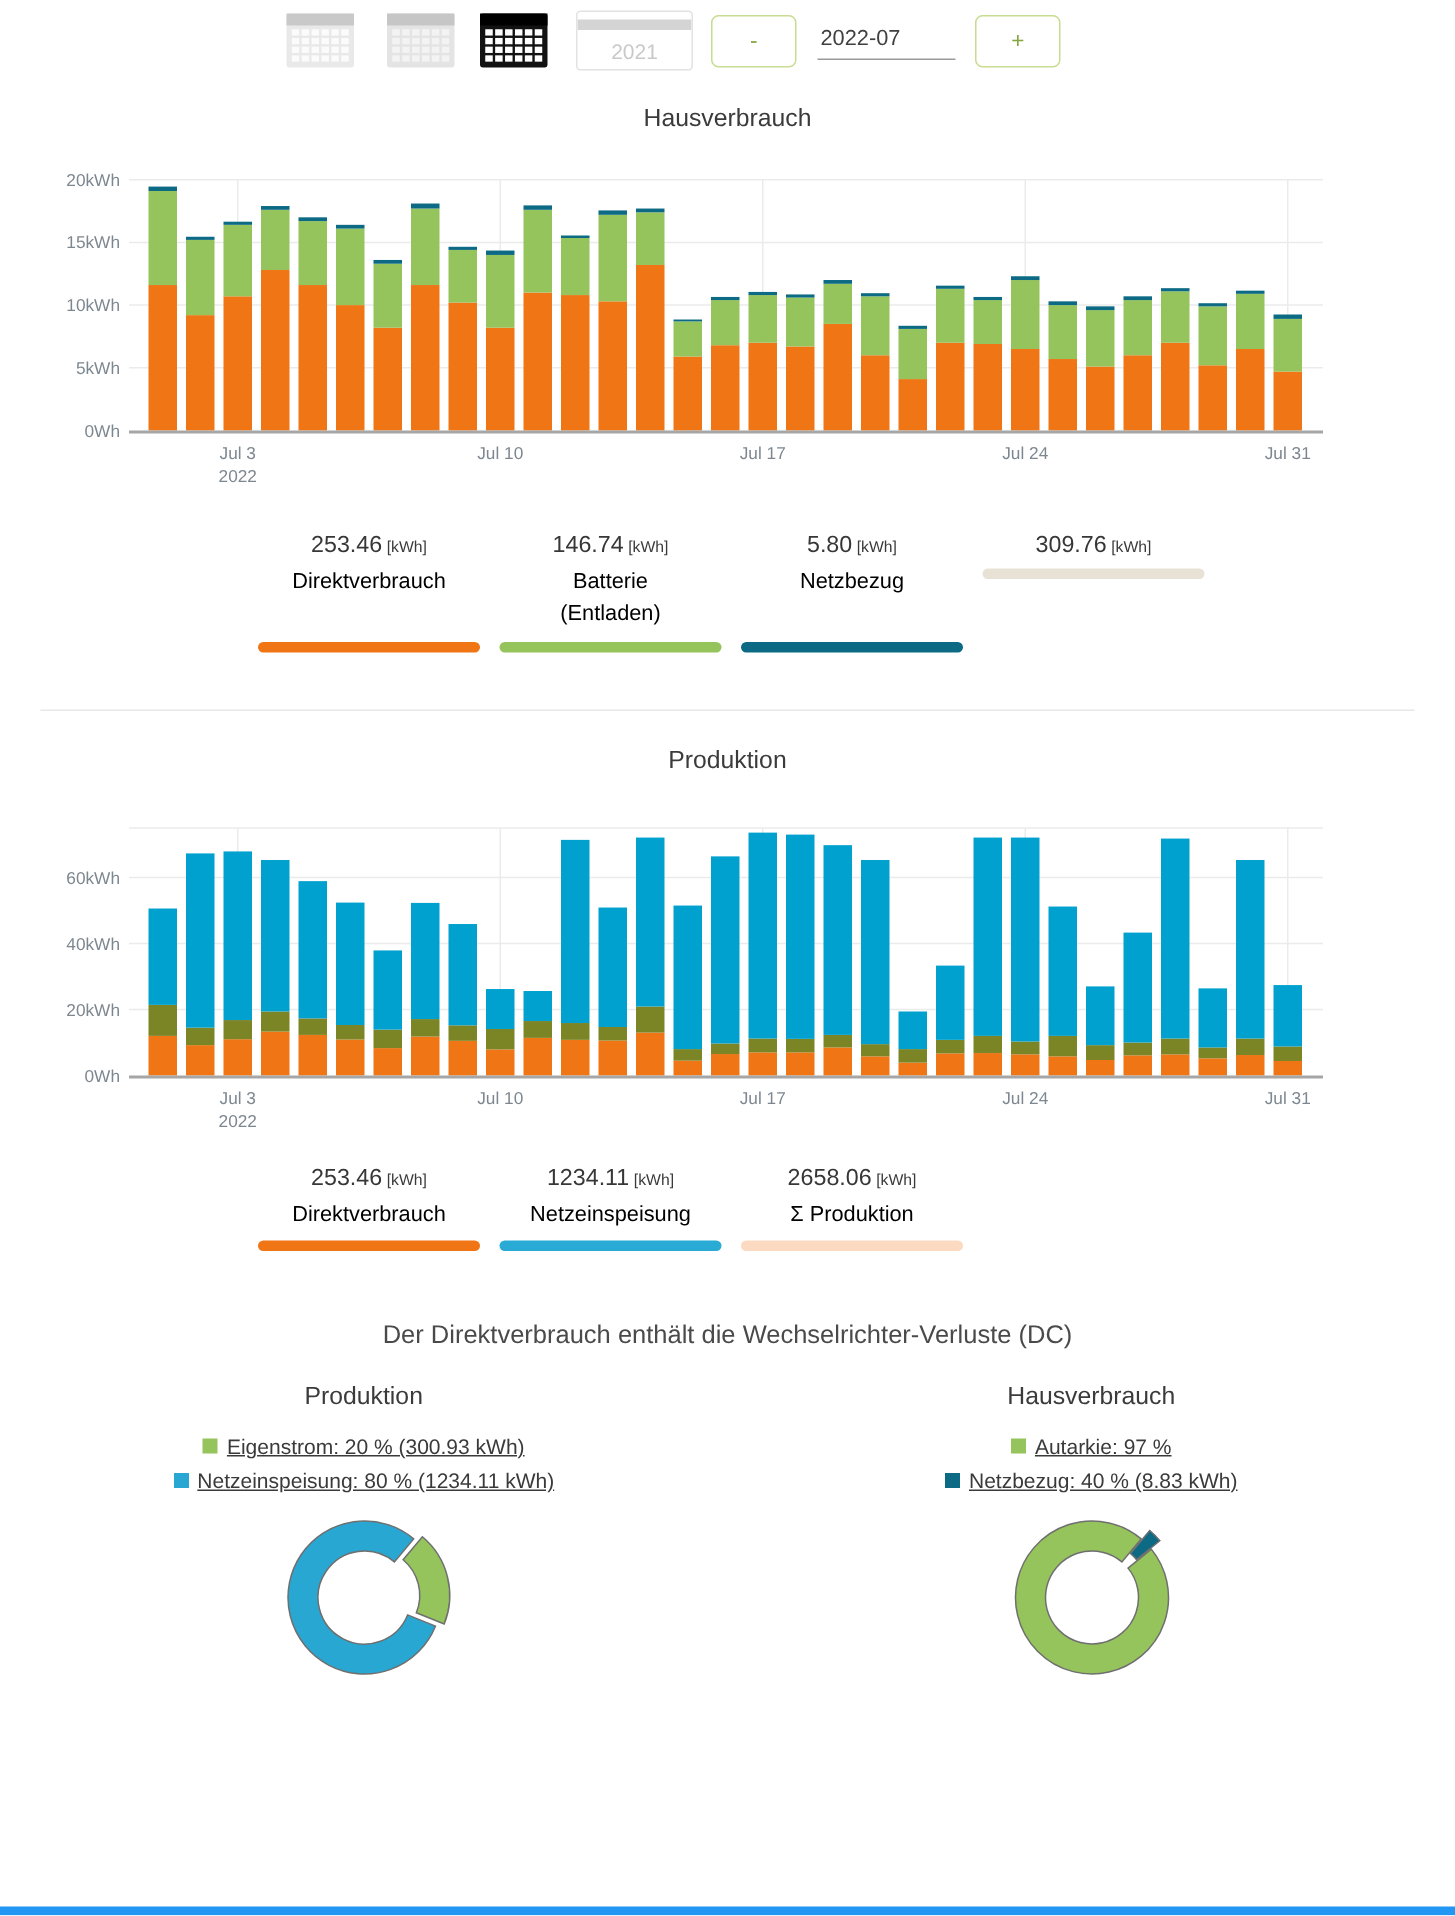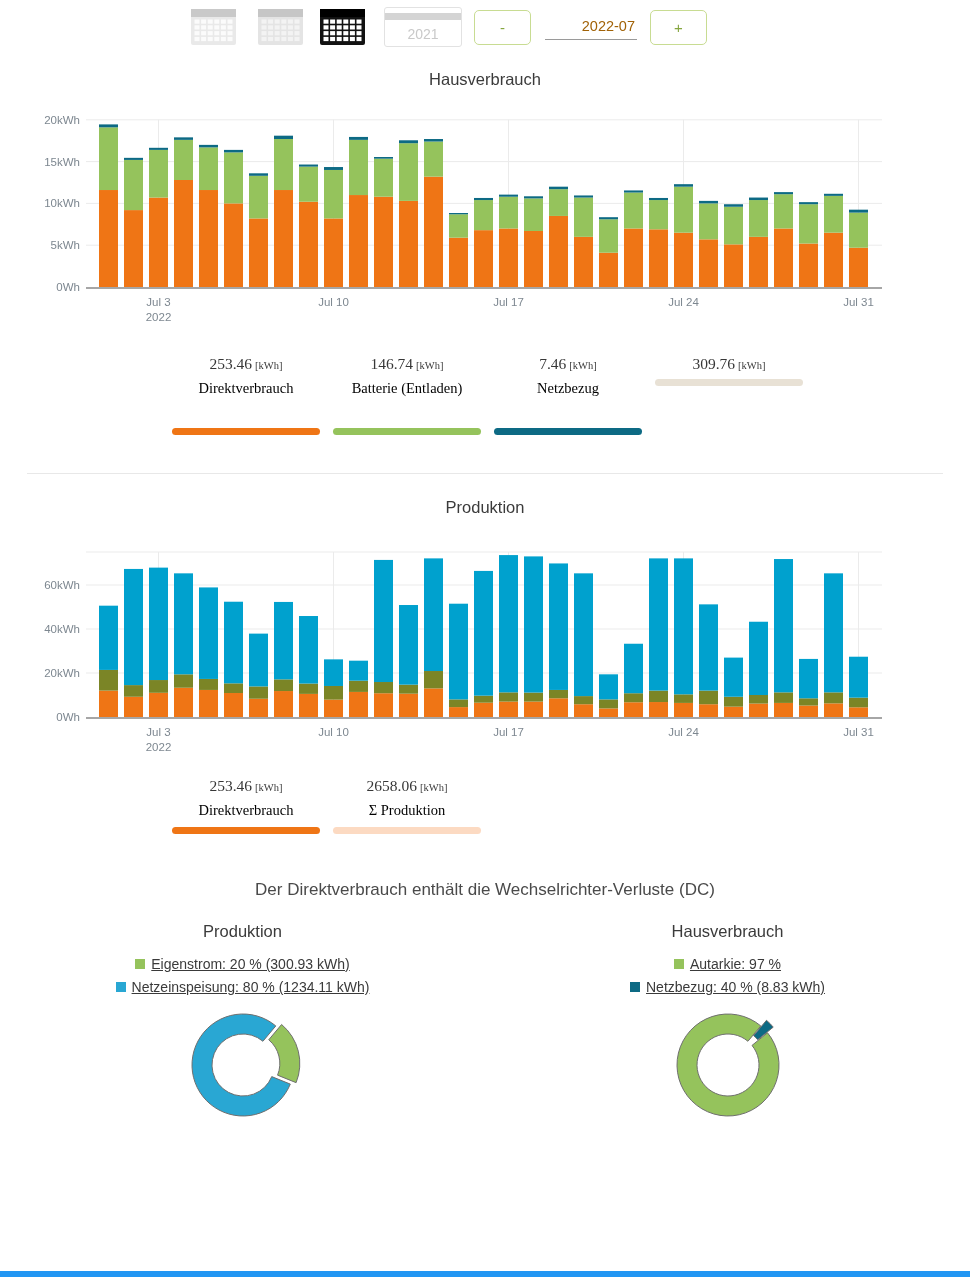--- a/index.html
+++ b/index.html
@@ -12,35 +12,35 @@
   .timestamp-row { position:absolute; right:25px; top:86px; font-size:11.5px; color:#4c4c4c; }
   .timestamp-mark { color:#b9b9b9; font-size:10px; margin-right:2px; }
 
   .toolbar { display:flex; align-items:center; padding-left:190px; height:54px; }
   .cal-btn { width:47px; height:40px; background:none; border:none; padding:0; cursor:pointer; }
   .cal-btn svg { display:block; }
   .year-btn { width:78px; height:40px; border:1px solid #e2e2e2; border-radius:3px; background:#fff; padding:0; overflow:hidden; cursor:pointer; }
   .year-band { height:7px; background:#d4d4d4; }
   .year-label { color:#c9c9c9; font-size:14px; text-align:center; margin-top:6px; }
   .step-btn { width:57px; height:35px; border:1px solid #c8dc92; border-radius:5px; background:#fff; color:#85a63f; font-size:15px; font-family:"Liberation Sans",sans-serif; cursor:pointer; }
-  .date-input { width:92px; border:none; border-bottom:1px solid #9a9a9a; font-size:14.5px; color:#a16207; padding:4px 2px 5px 2px; font-family:"Liberation Sans",sans-serif; background:#fff;text-align:right; }
+  .date-input { width:92px; border:none; border-bottom:1px solid #9a9a9a; font-size:14.5px; color:#404040; padding:4px 2px 5px 2px; font-family:"Liberation Sans",sans-serif; background:#fff; }
   .m-r20{margin-right:20px}.m-r15{margin-right:15px}.m-r18{margin-right:18px}.m-r12{margin-right:12px}.m-r14{margin-right:14px}.m-r13{margin-right:13px}
 
   .chart-title { text-align:center; font-size:16.5px; color:#3b3b3b; }
   .ct-1 { margin-top:16px; }
   .ct-2 { margin-top:24px; }
   svg.chart { display:block; }
   .chart-1 { margin-top:12px; }
   .chart-2 { margin-top:6px; }
   text.tick { font-family:"Liberation Sans",sans-serif; font-size:11.5px; fill:#7d8790; }
 
   .stats { display:flex; padding-left:172px; gap:13px; }
   .stats-1 { margin-top:26px; }
   .stats-2 { margin-top:14px; }
-  .stat { width:148px; text-align:center;font-family:Liberation Serif, serif; }
+  .stat { width:148px; text-align:center; }
   .stat-top { font-size:15.5px; color:#373737; }
   .stat-unit { font-size:10.5px; color:#3a3a3a; margin-left:3px; }
   .stat-label { font-size:14.5px; color:#000000; margin-top:5px; max-width:118px; margin-left:auto; margin-right:auto; line-height:1.45; }
   .stat-wrap1 .stat-label { min-height:44px; }
   .stat-bar { height:7px; border-radius:4px; margin-top:6px; }
 
   .divider { border:none; border-top:1px solid #e8e8e8; margin:38px 27px 0 27px; }
 
   .note { text-align:center; font-size:17px; color:#4a4a4a; margin-top:46px; }
 
@@ -296,21 +296,21 @@
         <div class="stat-top"><span class="stat-value">253.46</span><span class="stat-unit">[kWh]</span></div>
         <div class="stat-label">Direktverbrauch</div>
         <div class="stat-bar" style="background: rgb(239, 117, 21);"></div>
       </div>
       <div class="stat">
         <div class="stat-top"><span class="stat-value">146.74</span><span class="stat-unit">[kWh]</span></div>
         <div class="stat-label">Batterie (Entladen)</div>
         <div class="stat-bar" style="background: rgb(149, 195, 92);"></div>
       </div>
       <div class="stat">
-        <div class="stat-top"><span class="stat-value">7.46</span><span class="stat-unit">[kWh]</span></div>
+        <div class="stat-top"><span class="stat-value">5.80</span><span class="stat-unit">[kWh]</span></div>
         <div class="stat-label">Netzbezug</div>
         <div class="stat-bar" style="background: rgb(13, 106, 132);"></div>
       </div>
       <div class="stat">
         <div class="stat-top"><span class="stat-value">309.76</span><span class="stat-unit">[kWh]</span></div>
         <div class="stat-bar" style="background: rgb(232, 225, 213);"></div>
       </div>
     </div>
   </div>
 
@@ -434,20 +434,25 @@
         <text x="858.5" y="213" text-anchor="middle" class="tick">Jul 31</text>
       </svg>
 
     <div class="stats stats-2">
       <div class="stat">
         <div class="stat-top"><span class="stat-value">253.46</span><span class="stat-unit">[kWh]</span></div>
         <div class="stat-label">Direktverbrauch</div>
         <div class="stat-bar" style="background: rgb(239, 117, 21);"></div>
       </div>
       <div class="stat">
+        <div class="stat-top"><span class="stat-value">1234.11</span><span class="stat-unit">[kWh]</span></div>
+        <div class="stat-label">Netzeinspeisung</div>
+        <div class="stat-bar" style="background: rgb(41, 171, 214);"></div>
+      </div>
+      <div class="stat">
         <div class="stat-top"><span class="stat-value">2658.06</span><span class="stat-unit">[kWh]</span></div>
         <div class="stat-label">Σ Produktion</div>
         <div class="stat-bar" style="background: rgb(252, 218, 194);"></div>
       </div>
     </div>
   </div>
 
   <div class="note">Der Direktverbrauch enthält die Wechselrichter-Verluste (DC)</div>
 
   <div class="bottom-grid">

